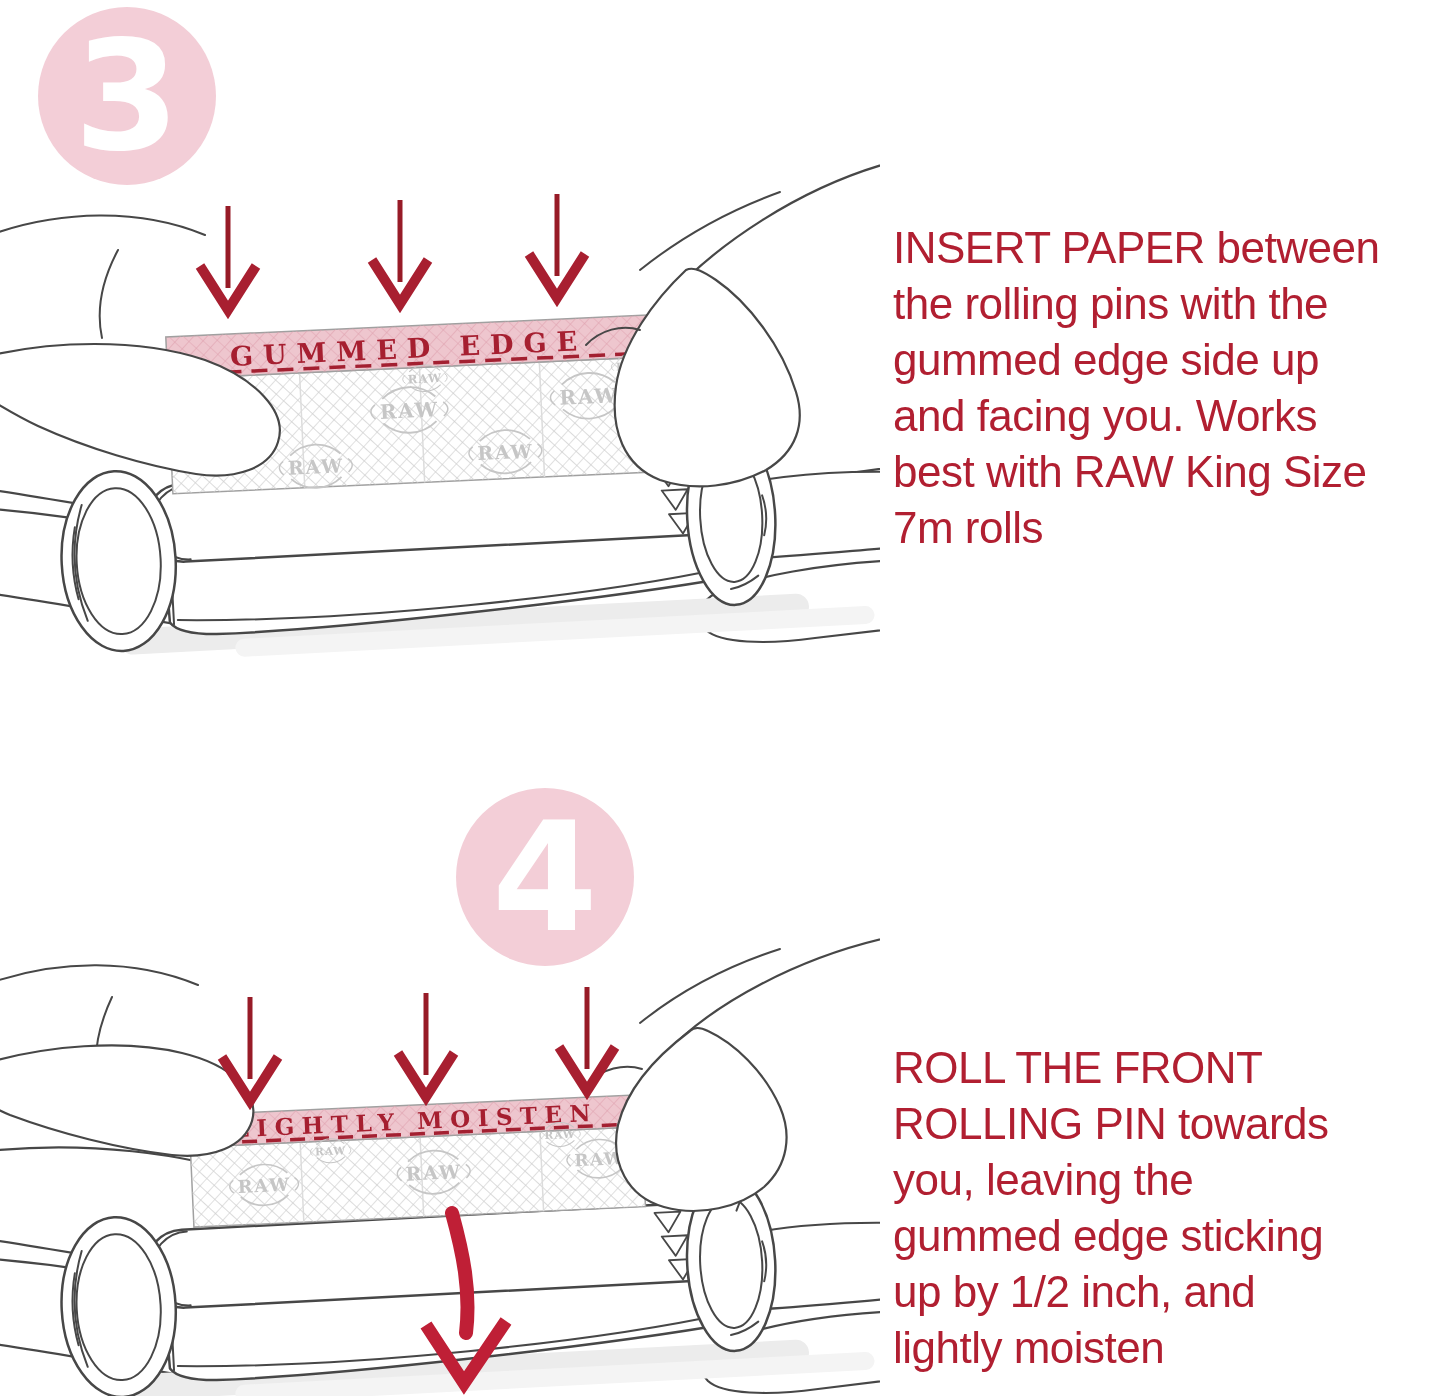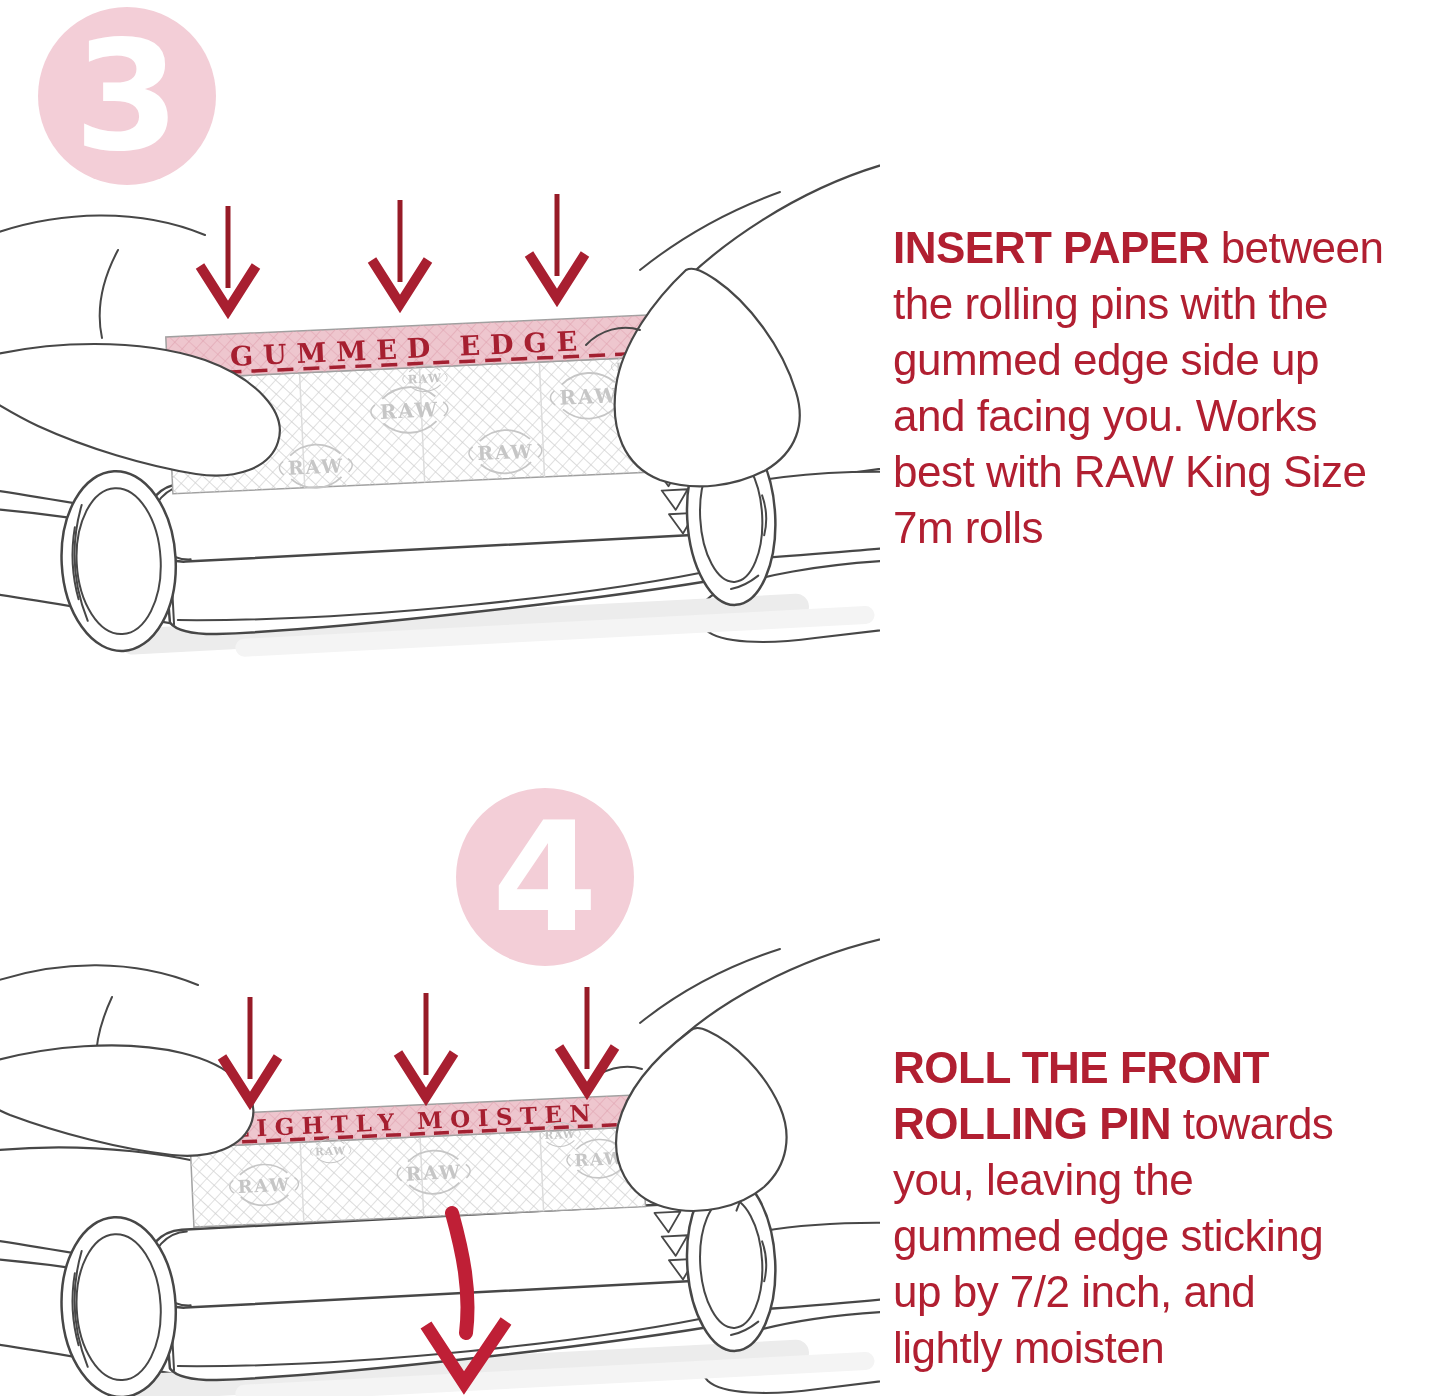--- a/index.html
+++ b/index.html
@@ -13,21 +13,21 @@
     font-family:"DejaVu Sans",sans-serif;font-weight:bold;
     font-size:152px;color:#ffffff;user-select:none;
   }
   .circle-3{left:38px;top:7px;}
   .circle-4{left:456px;top:788px;}
   .instruction{
     position:absolute;left:893px;width:556px;
     font-size:44px;line-height:56px;letter-spacing:-0.5px;
     white-space:pre-line;font-weight:400;
   }
-  .instruction b{font-weight:700;text-align:center;}
+  .instruction b{font-weight:400;text-align:center;}
   .instr-3{top:220px;}
   .instr-4{top:1040px;}
   .illus{position:absolute;left:0;}
   .illus-3{top:140px;}
   .illus-4{top:935px;}
   svg .hand{fill:#ffffff;stroke:#474747;stroke-width:2.2;stroke-linejoin:round;stroke-linecap:round;}
   svg .handline{fill:none;stroke:#474747;stroke-width:2;stroke-linecap:round;}
   svg .mach{fill:#ffffff;stroke:#474747;stroke-width:2.5;stroke-linejoin:round;}
   svg .machline{fill:none;stroke:#474747;stroke-width:2;stroke-linecap:round;}
   svg .chev{fill:#ffffff;stroke:#474747;stroke-width:1.8;stroke-linejoin:round;}
@@ -50,21 +50,21 @@
 the rolling pins with the
 gummed edge side up
 and facing you. Works
 best with RAW King Size
 7m rolls</span></div>
 
   <div class="instruction instr-4" style="color:#b11f31;"><b>ROLL THE FRONT
 ROLLING PIN</b><span> towards
 you, leaving the
 gummed edge sticking
-up by 7/2 inch, and
+up by 1/2 inch, and
 lightly moisten</span></div>
 
   <svg class="illus illus-3" width="880" height="520" viewBox="0 0 880 520">
     <defs>
       <pattern id="xh" width="10" height="10" patternUnits="userSpaceOnUse" patternTransform="rotate(45)">
         <path d="M0 0H10M0 0V10" fill="none" stroke="#cfcfcf" stroke-width="1.3"></path>
       </pattern>
       <pattern id="xhp" width="10" height="10" patternUnits="userSpaceOnUse" patternTransform="rotate(45)">
         <path d="M0 0H10M0 0V10" fill="none" stroke="#dfa2af" stroke-width="1.2"></path>
       </pattern>

